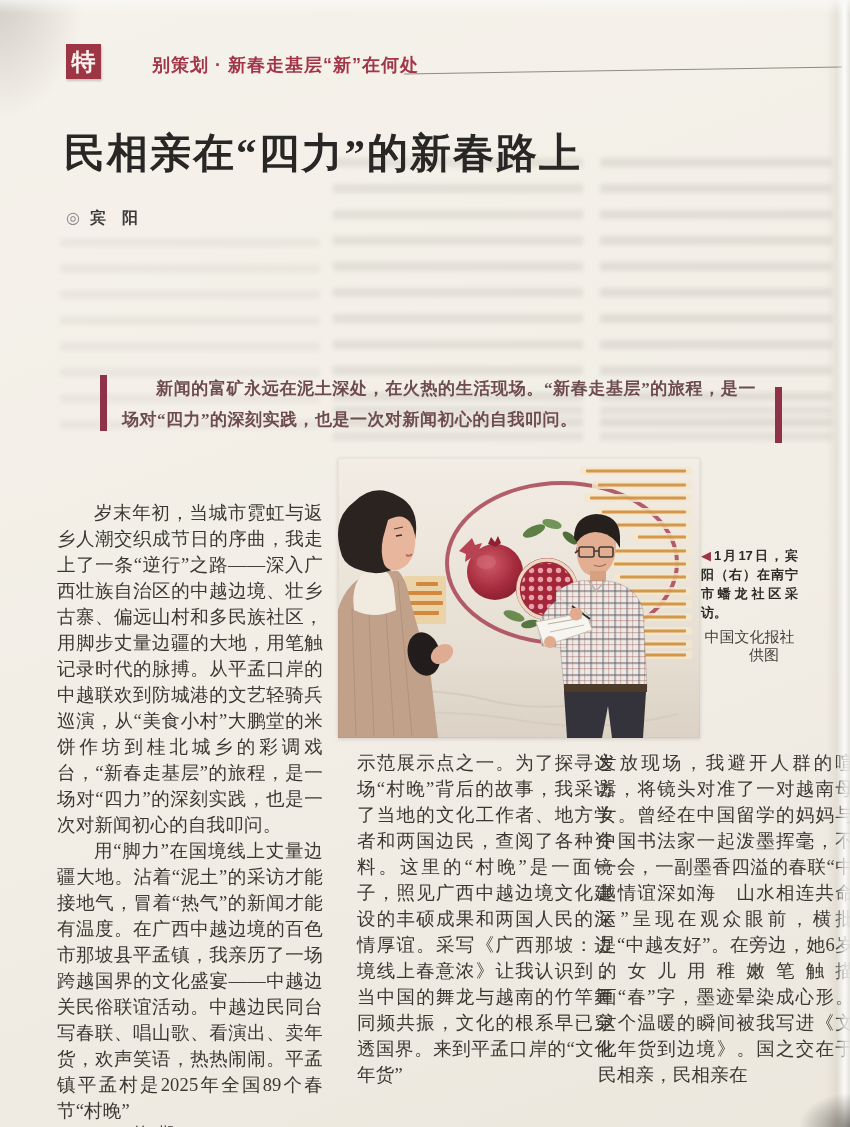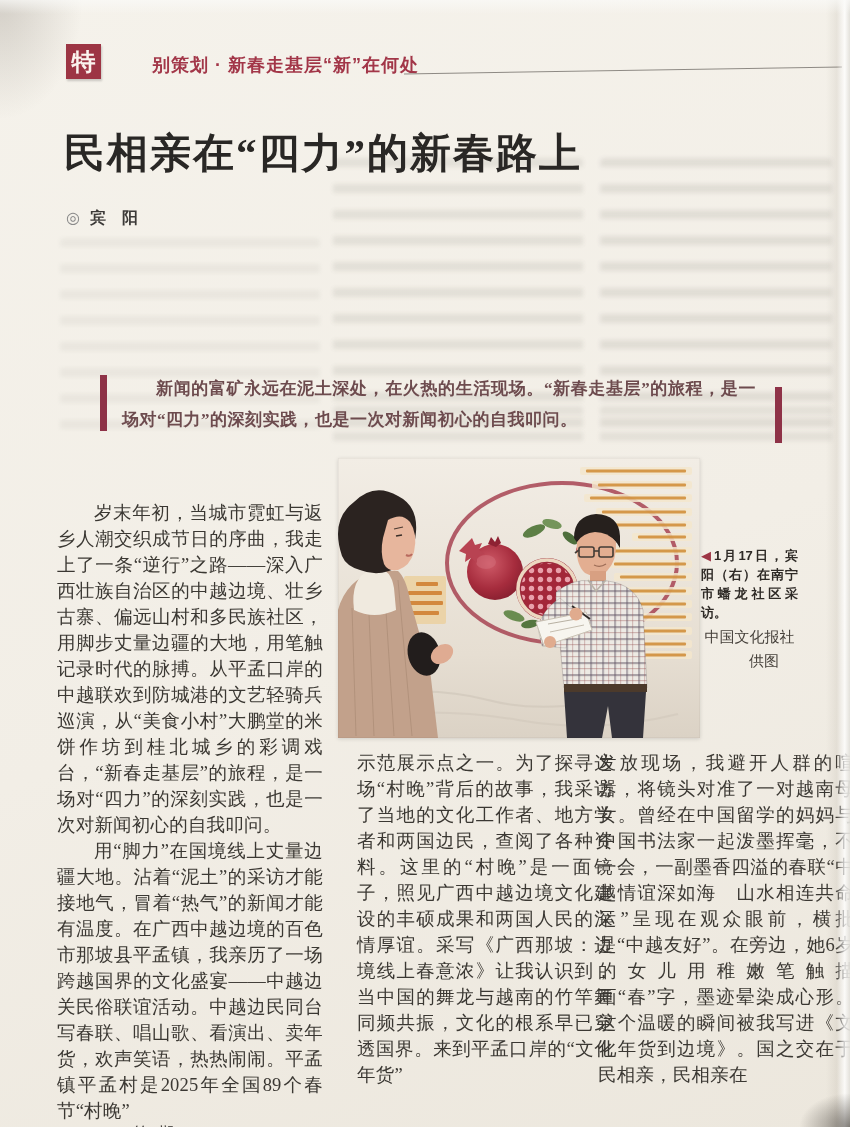--- a/index.html
+++ b/index.html
@@ -270,21 +270,21 @@
         <ellipse cx="104" cy="196" rx="12" ry="9" fill="#dfab92" transform="rotate(-35 104 196)"></ellipse>
       </g>
 
       <rect width="362" height="280" fill="none" stroke="rgba(0,0,0,0.07)" stroke-width="1"></rect>
     </svg>
   </div>
 
   <div class="caption">
     <span class="arrow">◀</span><span>1月17日，宾阳（右）在南宁市蟠龙社区采访。</span>
     <div class="credit">中国文化报社</div>
-    <div class="credit" style="margin-top:6px;padding-left:29px;">供图</div>
+    <div class="credit" style="margin-top:0;padding-left:29px;">供图</div>
   </div>
 
   <div class="col col-middle">
     <p class="noindent">示范展示点之一。为了探寻这场“村晚”背后的故事，我采访了当地的文化工作者、地方学者和两国边民，查阅了各种资料。这里的“村晚”是一面镜子，照见广西中越边境文化建设的丰硕成果和两国人民的深情厚谊。采写《广西那坡：边境线上春意浓》让我认识到，当中国的舞龙与越南的竹竿舞同频共振，文化的根系早已穿透国界。来到平孟口岸的“文化年货”</p>
   </div>
 
   <div class="col col-right">
     <p class="noindent">发放现场，我避开人群的喧嚣，将镜头对准了一对越南母女。曾经在中国留学的妈妈与中国书法家一起泼墨挥毫，不一会，一副墨香四溢的春联“中越情谊深如海　山水相连共命运”呈现在观众眼前，横批是“中越友好”。在旁边，她6岁的女儿用稚嫩笔触描画“春”字，墨迹晕染成心形。这个温暖的瞬间被我写进《文化年货到边境》。国之交在于民相亲，民相亲在</p>
   </div>
 

